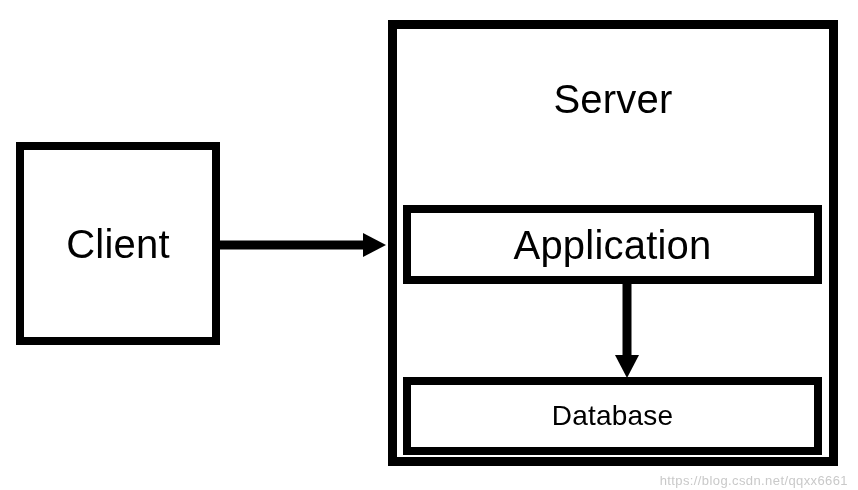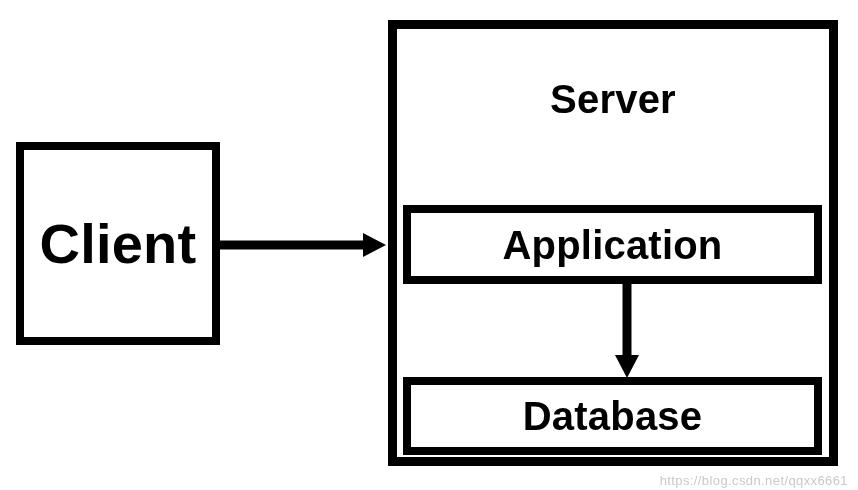--- a/index.html
+++ b/index.html
@@ -27,36 +27,36 @@
     background: #ffffff;
     border-style: solid;
     border-color: #000000;
     display: flex;
     align-items: center;
     justify-content: center;
   }
   .node-label {
     font-family: "Liberation Sans", sans-serif;
     color: #000000;
-    font-weight: 700;
+    font-weight: 400;
     letter-spacing: 0.2px;
     line-height: 1;
     white-space: nowrap;
   }
 
   
   #client-box {
     left: 16px;
     top: 142px;
     width: 204px;
     height: 203px;
     border-width: 8px;
   }
   #client-box .node-label {
-    font-size: 56px;
+    font-size: 40px;
   }
 
   
   #server-box {
     left: 388px;
     top: 20px;
     width: 450px;
     height: 446px;
     border-width: 9px;
     display: block;
@@ -84,21 +84,21 @@
 
   
   #database-box {
     left: 403px;
     top: 377px;
     width: 419px;
     height: 78px;
     border-width: 8px;
   }
   #database-box .node-label {
-    font-size: 40px;
+    font-size: 28px;
   }
 
   
   #arrow-layer {
     position: absolute;
     left: 0;
     top: 0;
     width: 858px;
     height: 490px;
     pointer-events: none;

